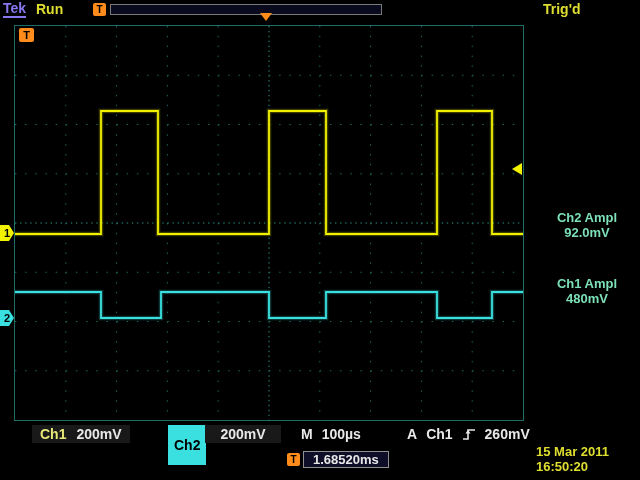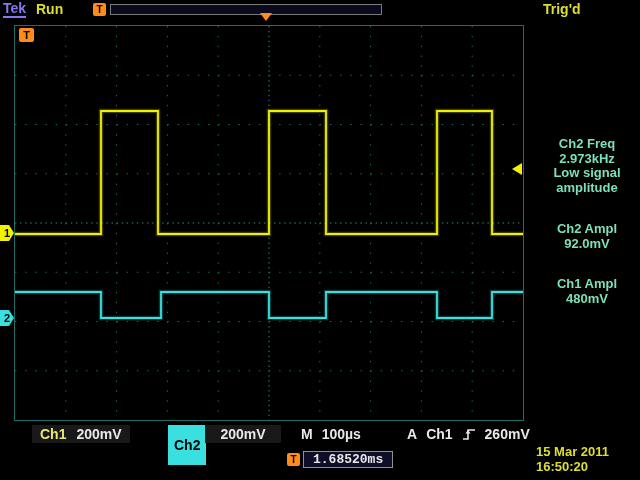--- a/index.html
+++ b/index.html
@@ -20,34 +20,34 @@
   .graticule{left:14px;top:25px;width:508px;height:394px;border:1px solid var(--grid-border);background:#000;}
   .graticule svg{position:absolute;left:0;top:0;}
   .tchip-grat{left:19px;top:28px;width:15px;height:14px;font-size:11px;line-height:14px;}
   .tag{width:14px;height:16px;color:#000;font-size:11px;line-height:16px;text-align:center;}
   .tag1{left:0;top:225px;background:var(--ch1);clip-path:polygon(0 0,9px 0,14px 50%,9px 100%,0 100%);}
   .tag2{left:0;top:310px;background:var(--ch2);clip-path:polygon(0 0,9px 0,14px 50%,9px 100%,0 100%);}
   .tri-left{left:512px;top:163px;width:0;height:0;border-top:6px solid transparent;border-bottom:6px solid transparent;border-right:10px solid var(--ch1);}
   
   .meas{left:534px;width:106px;text-align:center;color:var(--measure-text);font-size:13px;line-height:14.5px;}
   .meas1{top:137px;}
-  .meas2{top:211px;margin-top:11px;}
+  .meas2{top:211px;}
   .meas3{top:277px;}
   
   .sb{top:425px;height:18px;display:flex;align-items:center;font-size:14px;color:var(--white-text);margin-left:18px;}
   .sb-ch1{left:14px;background:#191919;padding:0 8px;gap:10px;}
   .sb-ch1 .ch1lab{color:#e8e878;}
   .sb-ch2chip{left:150px;background:var(--ch2);color:#000;padding:11px 6px;}
   .sb-ch2val{left:187px;background:#191919;padding:0 8px;min-width:60px;justify-content:center;}
   .sb-m{left:283px;gap:9px;}
   .sb-trig{left:389px;gap:9px;}
   .edge-icon{display:inline-flex;align-items:center;}
   
   .tchip-foot{left:287px;top:453px;width:13px;height:13px;font-size:10px;line-height:13px;}
-  .holdoff{left:303px;top:451px;height:15px;display:flex;align-items:center;padding:0 9px;border:1px solid #909090;background:#0e0e28;color:var(--white-text);font-size:13px;font-family:Liberation Mono, monospace;}
+  .holdoff{left:303px;top:451px;height:15px;display:flex;align-items:center;padding:0 9px;border:1px solid #909090;background:#0e0e28;color:var(--white-text);font-size:13px;}
   .datetime{left:536px;top:445px;width:104px;color:var(--yellow-text);font-size:13px;line-height:14.5px;}
 </style>
 </head>
 <body>
 
 <div class="screen">
 
   <span class="abs brand">Tek</span>
   <span class="abs run">Run</span>
   <span class="abs tchip tchip-top">T</span>
@@ -77,26 +77,20 @@
         <polyline points="0,208 86,208 86,85 143,85 143,208 254,208 254,85 311,85 311,208 422,208 422,85 477,85 477,208 508,208" fill="none" stroke="#f2f200" stroke-width="1.8"></polyline>
         <polyline points="0,266 86,266 86,292 146,292 146,266 254,266 254,292 311,292 311,266 422,266 422,292 477,292 477,266 508,266" fill="none" stroke="#3ae0e0" stroke-width="4.5" opacity="0.25"></polyline>
         <polyline points="0,266 86,266 86,292 146,292 146,266 254,266 254,292 311,292 311,266 422,266 422,292 477,292 477,266 508,266" fill="none" stroke="#3ae0e0" stroke-width="1.8"></polyline>
       </svg>
   </div>
   <span class="abs tchip tchip-grat">T</span>
   <span class="abs tag tag1">1</span>
   <span class="abs tag tag2">2</span>
   <div class="abs tri-left"></div>
 
-  <div class="abs meas meas1">
-    <div>Ch2 Freq</div>
-    <div>2.973kHz</div>
-    <div>Low signal</div>
-    <div>amplitude</div>
-  </div>
   <div class="abs meas meas2">
     <div>Ch2 Ampl</div>
     <div>92.0mV</div>
   </div>
   <div class="abs meas meas3">
     <div>Ch1 Ampl</div>
     <div>480mV</div>
   </div>
 
   <div class="abs sb sb-ch1">

